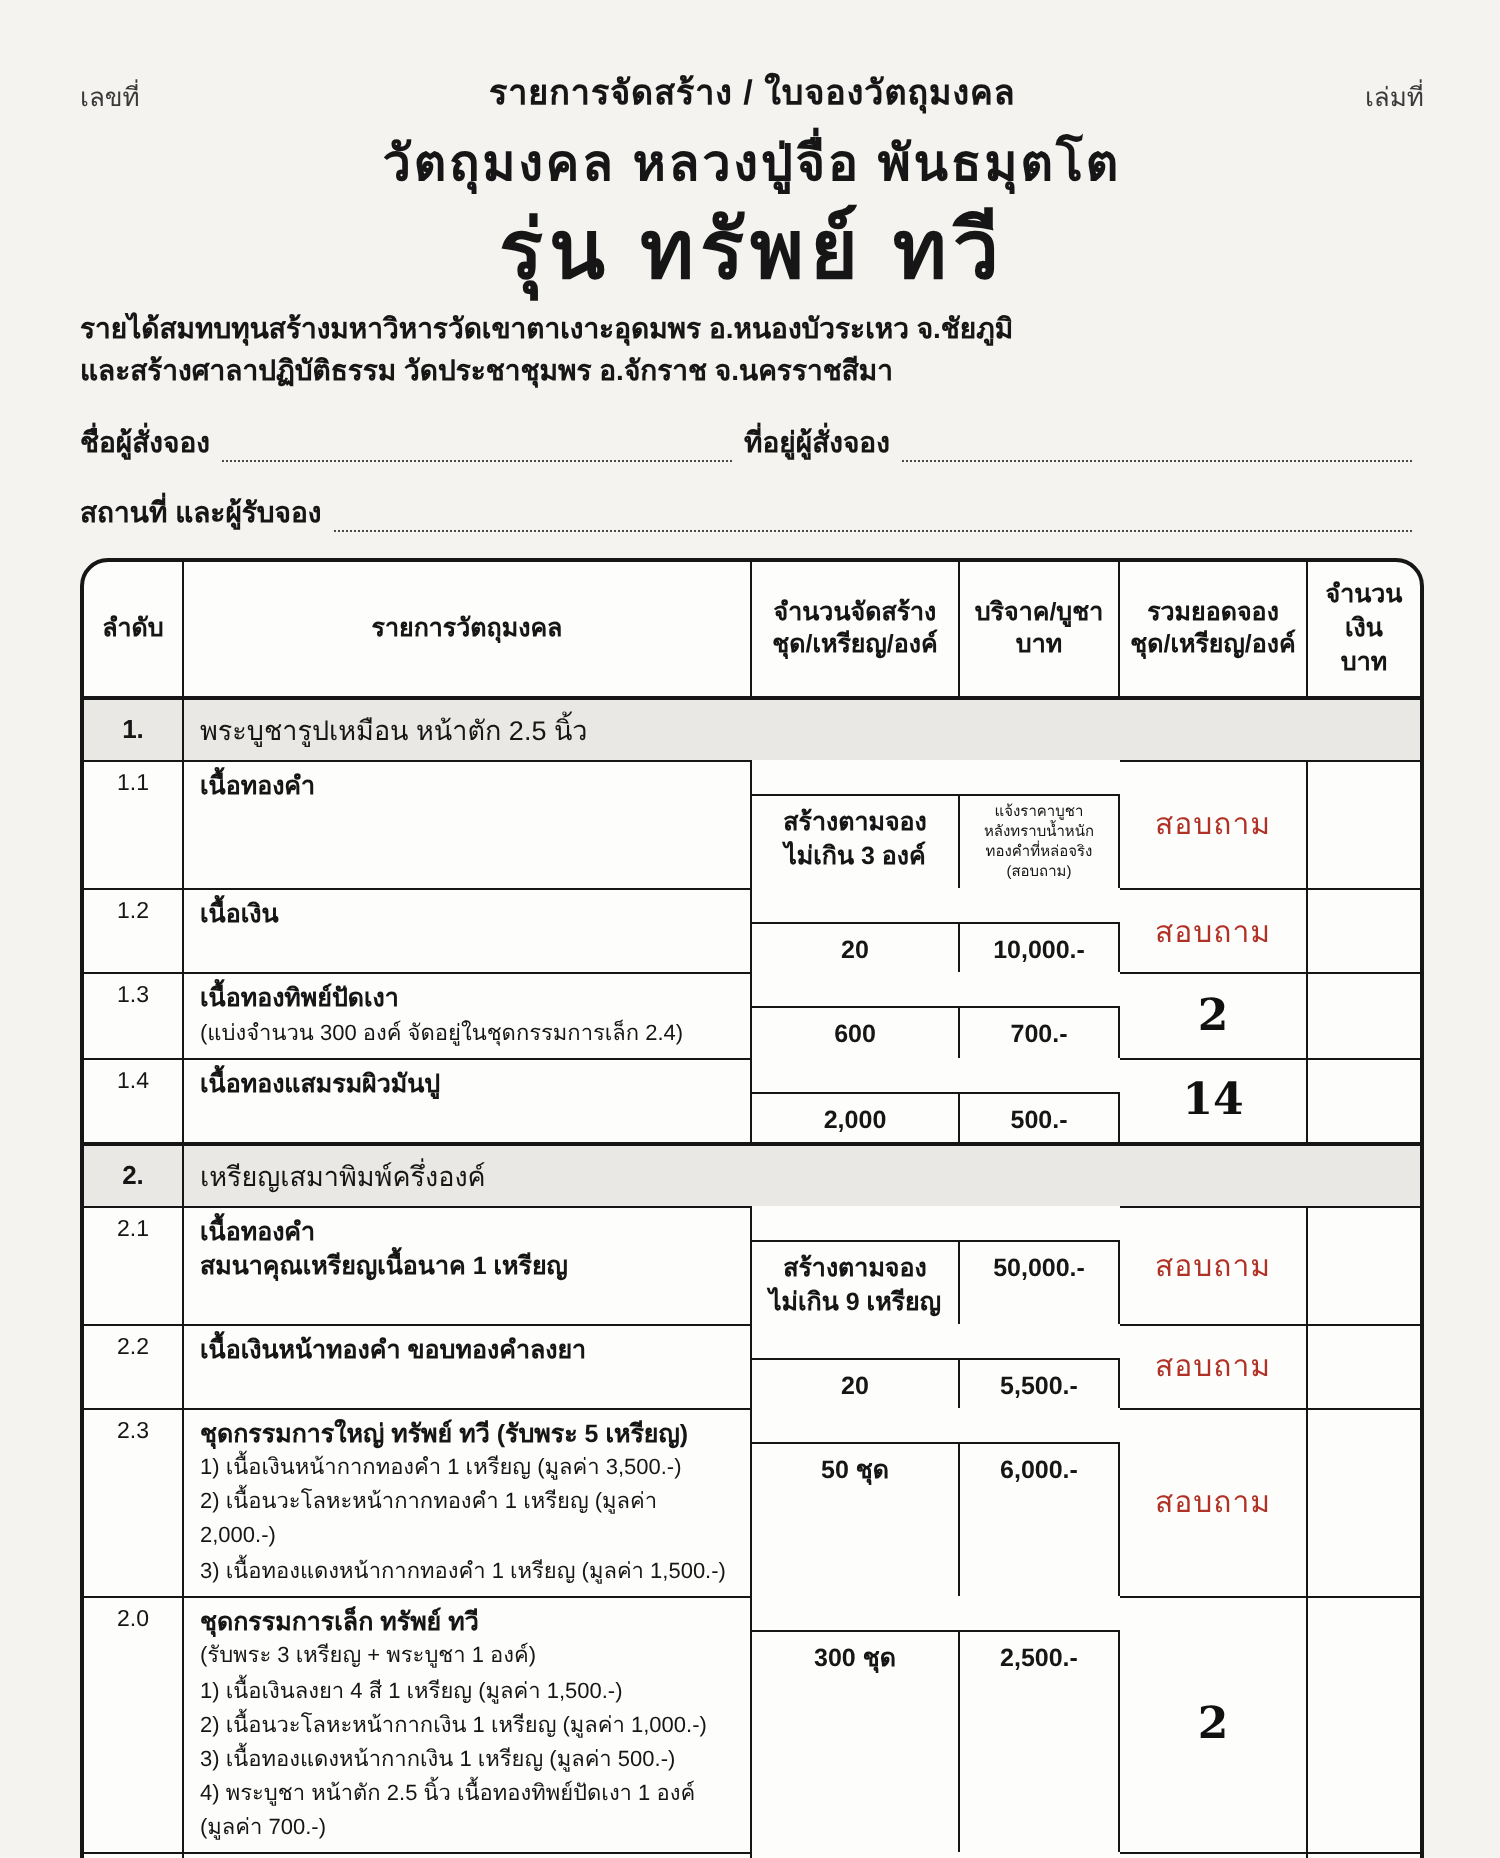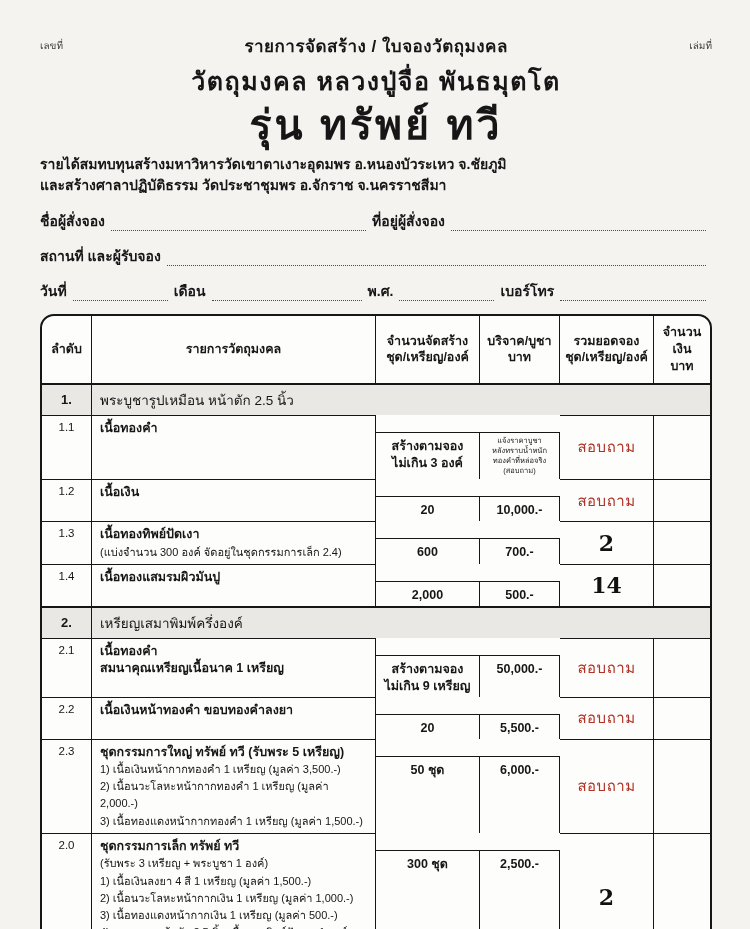--- a/index.html
+++ b/index.html
@@ -6,21 +6,21 @@
   html,body { width: 750px; height: 929px; overflow: hidden; }
   body {
     background: #f4f3f0;
     font-family: "Liberation Sans", "DejaVu Sans", sans-serif;
     color: #161616;
   }
   .page { padding: 24px 38px 8px 40px; }
 
   
   .topline { display: flex; justify-content: space-between; align-items: flex-start; }
-  .side-label { font-size: 10px; color: #3a3a3a; padding-top: 14px; }
+  .side-label { font-size: 13px; color: #3a3a3a; padding-top: 14px; }
   .form-title { font-size: 17px; font-weight: bold; text-align: center; padding-top: 8px; letter-spacing: .5px; }
   .temple-line { text-align: center; font-size: 25px; font-weight: bold; letter-spacing: 1.5px; margin-top: 2px; }
   .series-title { text-align: center; font-size: 41px; font-weight: bold; letter-spacing: 3px; margin-top: 2px; line-height: 1.1; }
   .purpose { font-size: 14px; font-weight: bold; line-height: 1.5; margin-top: 6px; }
 
   
   .flines { margin-top: 14px; }
   .fline { display: flex; align-items: flex-end; font-weight: bold; font-size: 14px; margin-top: 13px; }
   .fline .lbl { white-space: nowrap; padding-right: 4px; }
   .dots { flex: 1; border-bottom: 1.5px dotted #4a4a4a; height: 15px; margin: 0 6px 1px 2px; }
@@ -82,30 +82,20 @@
     <div class="fline">
       <span class="lbl">ชื่อผู้สั่งจอง</span>
       <span class="dots"></span>
       <span class="lbl">ที่อยู่ผู้สั่งจอง</span>
       <span class="dots"></span>
     </div>
     <div class="fline">
       <span class="lbl">สถานที่ และผู้รับจอง</span>
       <span class="dots"></span>
     </div>
-    <div class="fline">
-      <span class="lbl">วันที่</span>
-      <span class="dots fixed-sm"></span>
-      <span class="lbl">เดือน</span>
-      <span class="dots fixed-md"></span>
-      <span class="lbl">พ.ศ.</span>
-      <span class="dots fixed-sm"></span>
-      <span class="lbl">เบอร์โทร</span>
-      <span class="dots"></span>
-    </div>
   </div>
 
   <div class="tbl">
 
     <div class="row hrow">
       <div>ลำดับ</div>
       <div>รายการวัตถุมงคล</div>
       <div>จำนวนจัดสร้าง
 ชุด/เหรียญ/องค์</div>
       <div>บริจาค/บูชา

